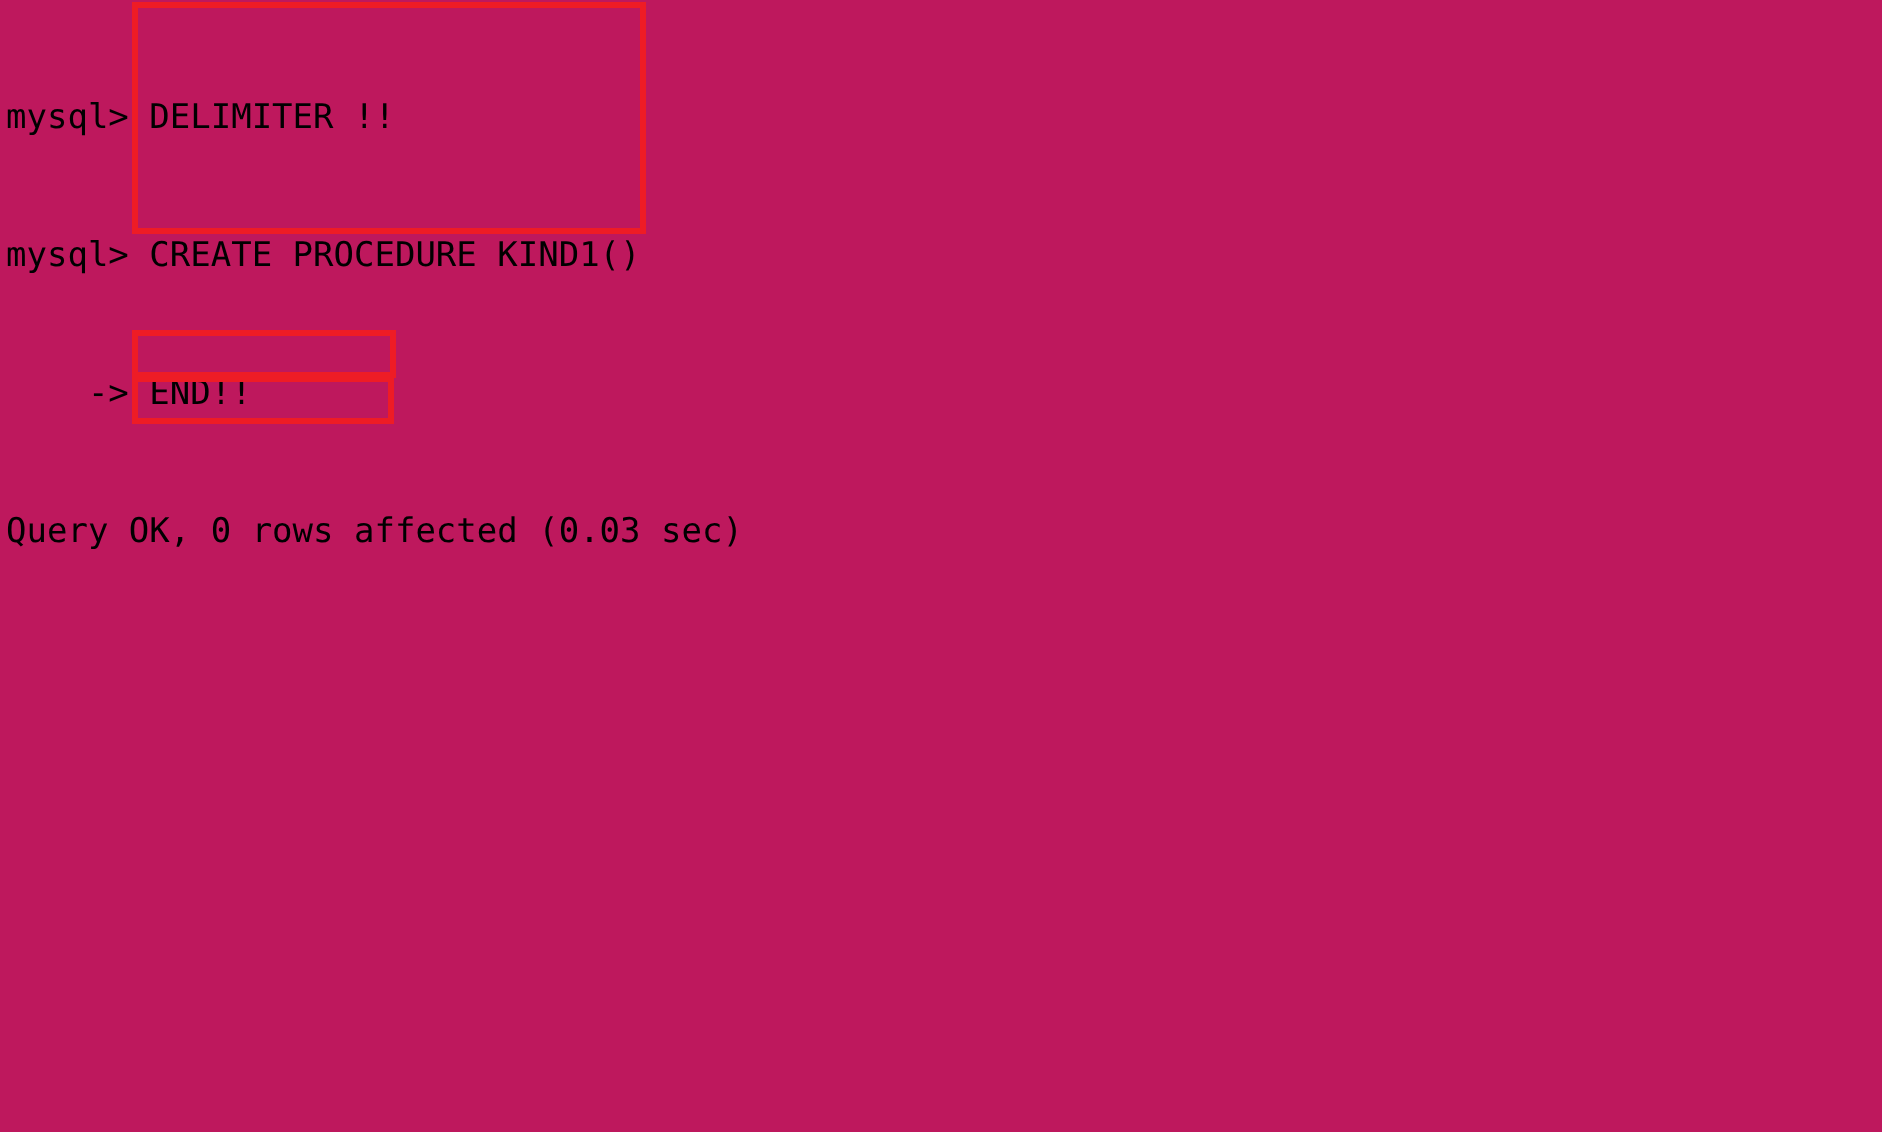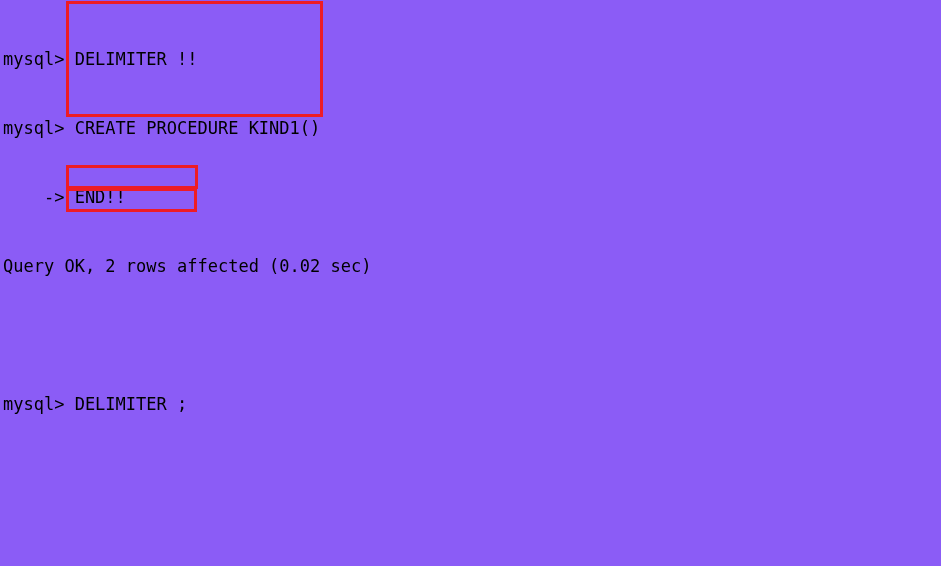--- a/index.html
+++ b/index.html
@@ -35,29 +35,28 @@
     position: absolute;
     border: 3px solid #ee1c25;
     box-sizing: border-box;
     pointer-events: none;
     background: transparent;
   }
 </style>
 </head>
 <body>
 
-<div id="screen" style="background: #8b5cf6; color: rgb(0, 0, 0);">
+<div id="screen" style="background: #be185d; color: rgb(0, 0, 0);">
 
   <div id="terminal">
     <div class="line">mysql&gt; DELIMITER !!</div>
     <div class="line">mysql&gt; CREATE PROCEDURE KIND1()</div>
     <div class="line">    -&gt; END!!</div>
-    <div class="line">Query OK, 2 rows affected (0.02 sec)</div>
+    <div class="line">Query OK, 0 rows affected (0.03 sec)</div>
     <div class="line"></div>
-    <div class="line">mysql&gt; DELIMITER ;</div>
     
     
     
     
     
     
     
     
     
     

